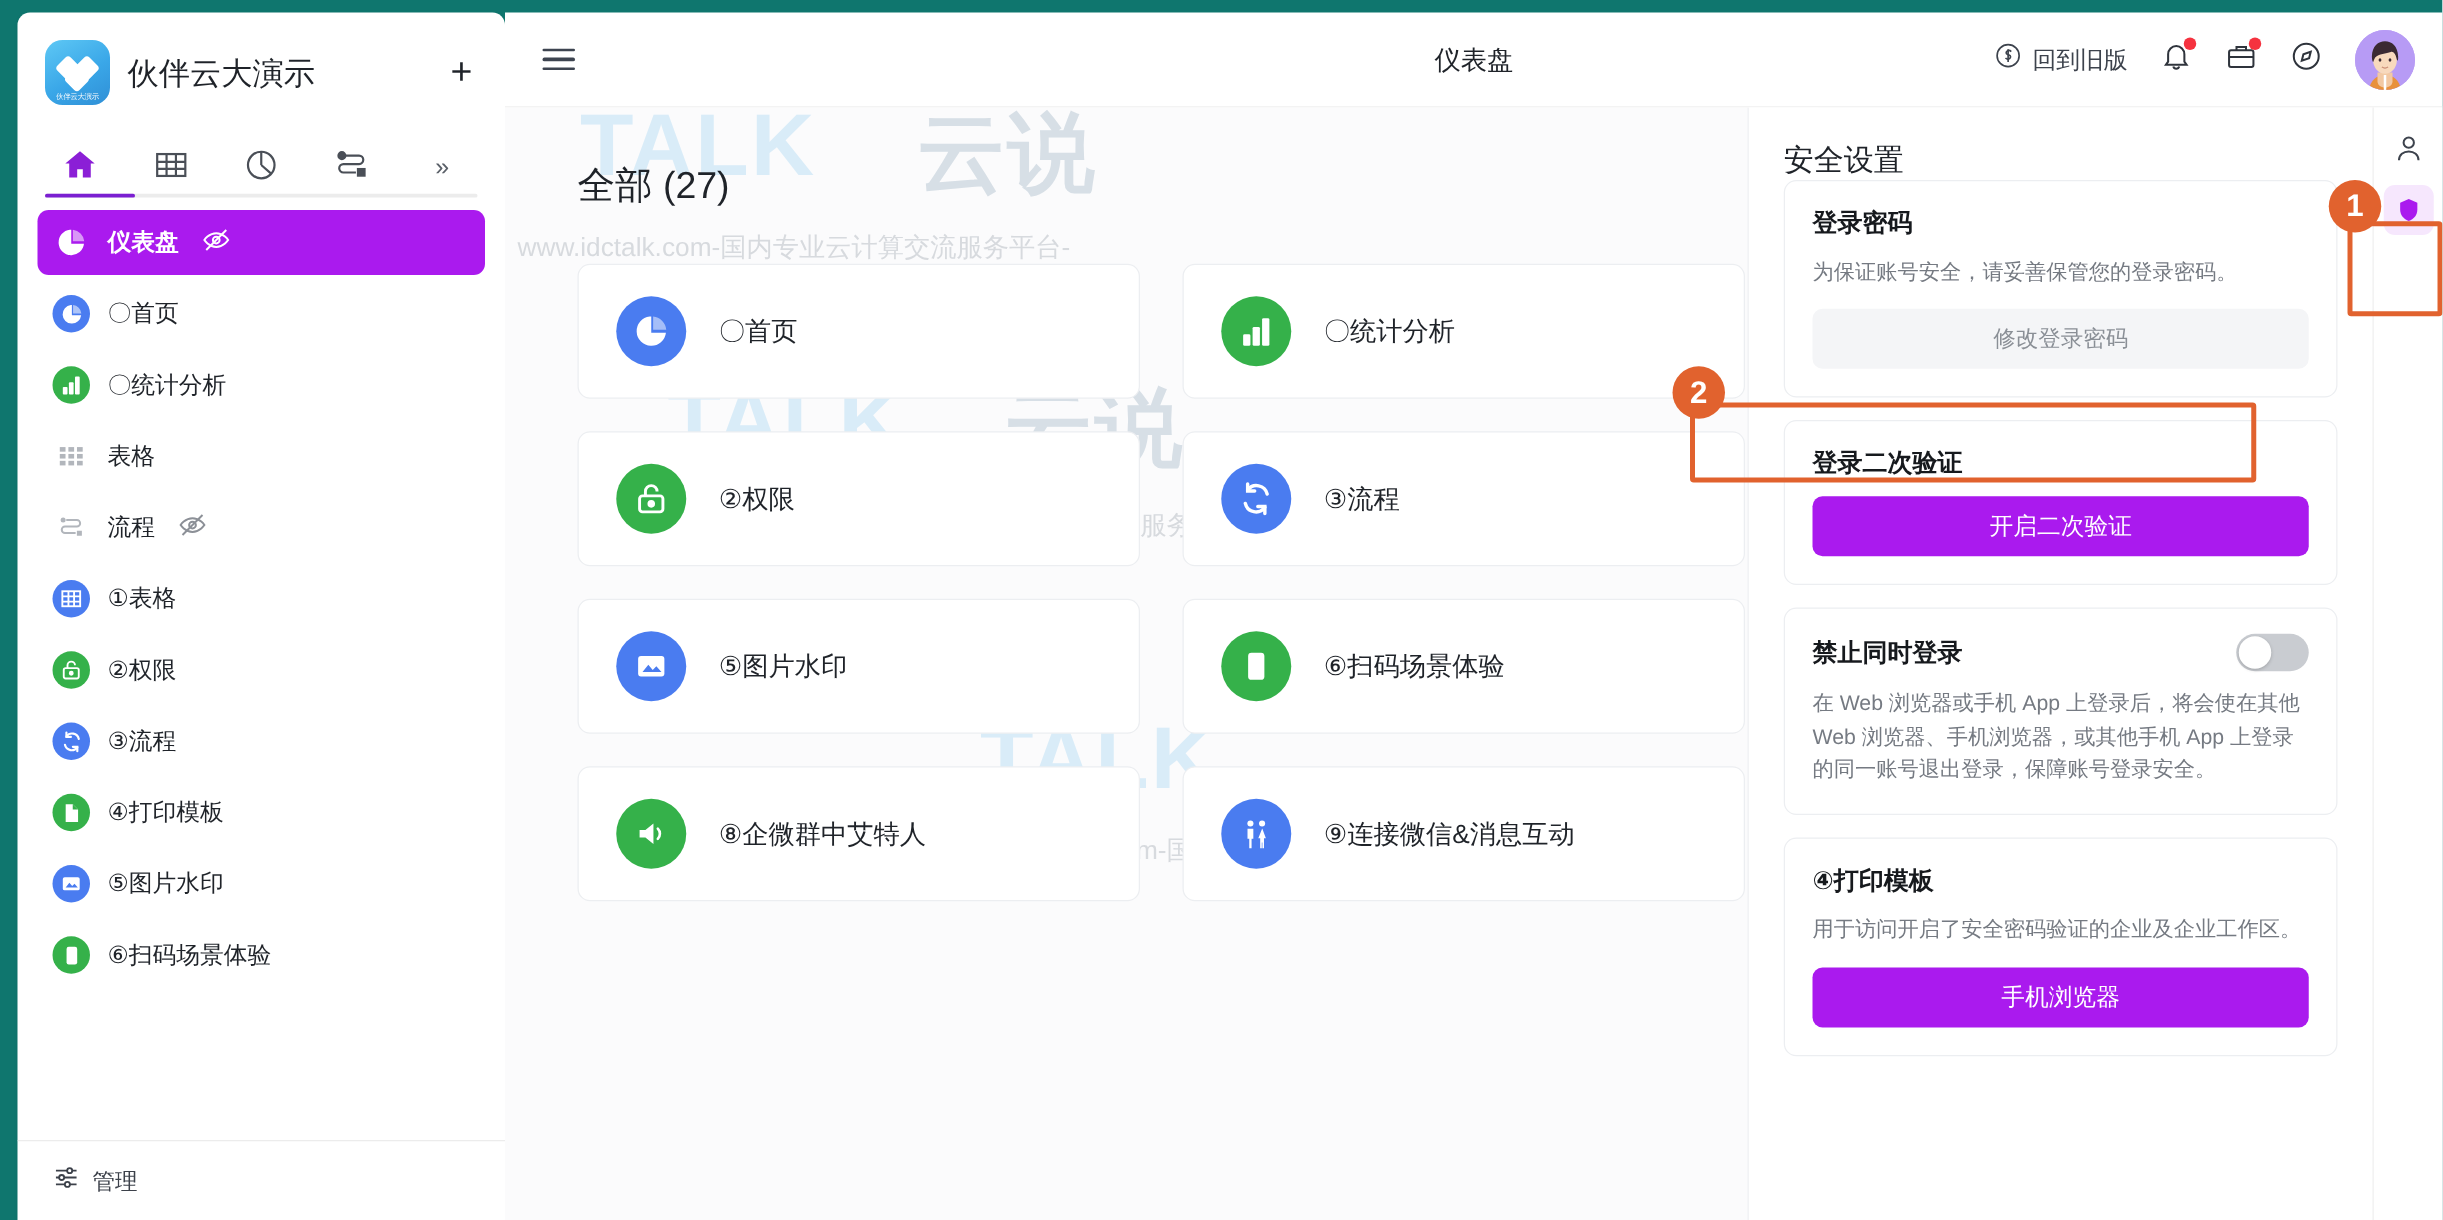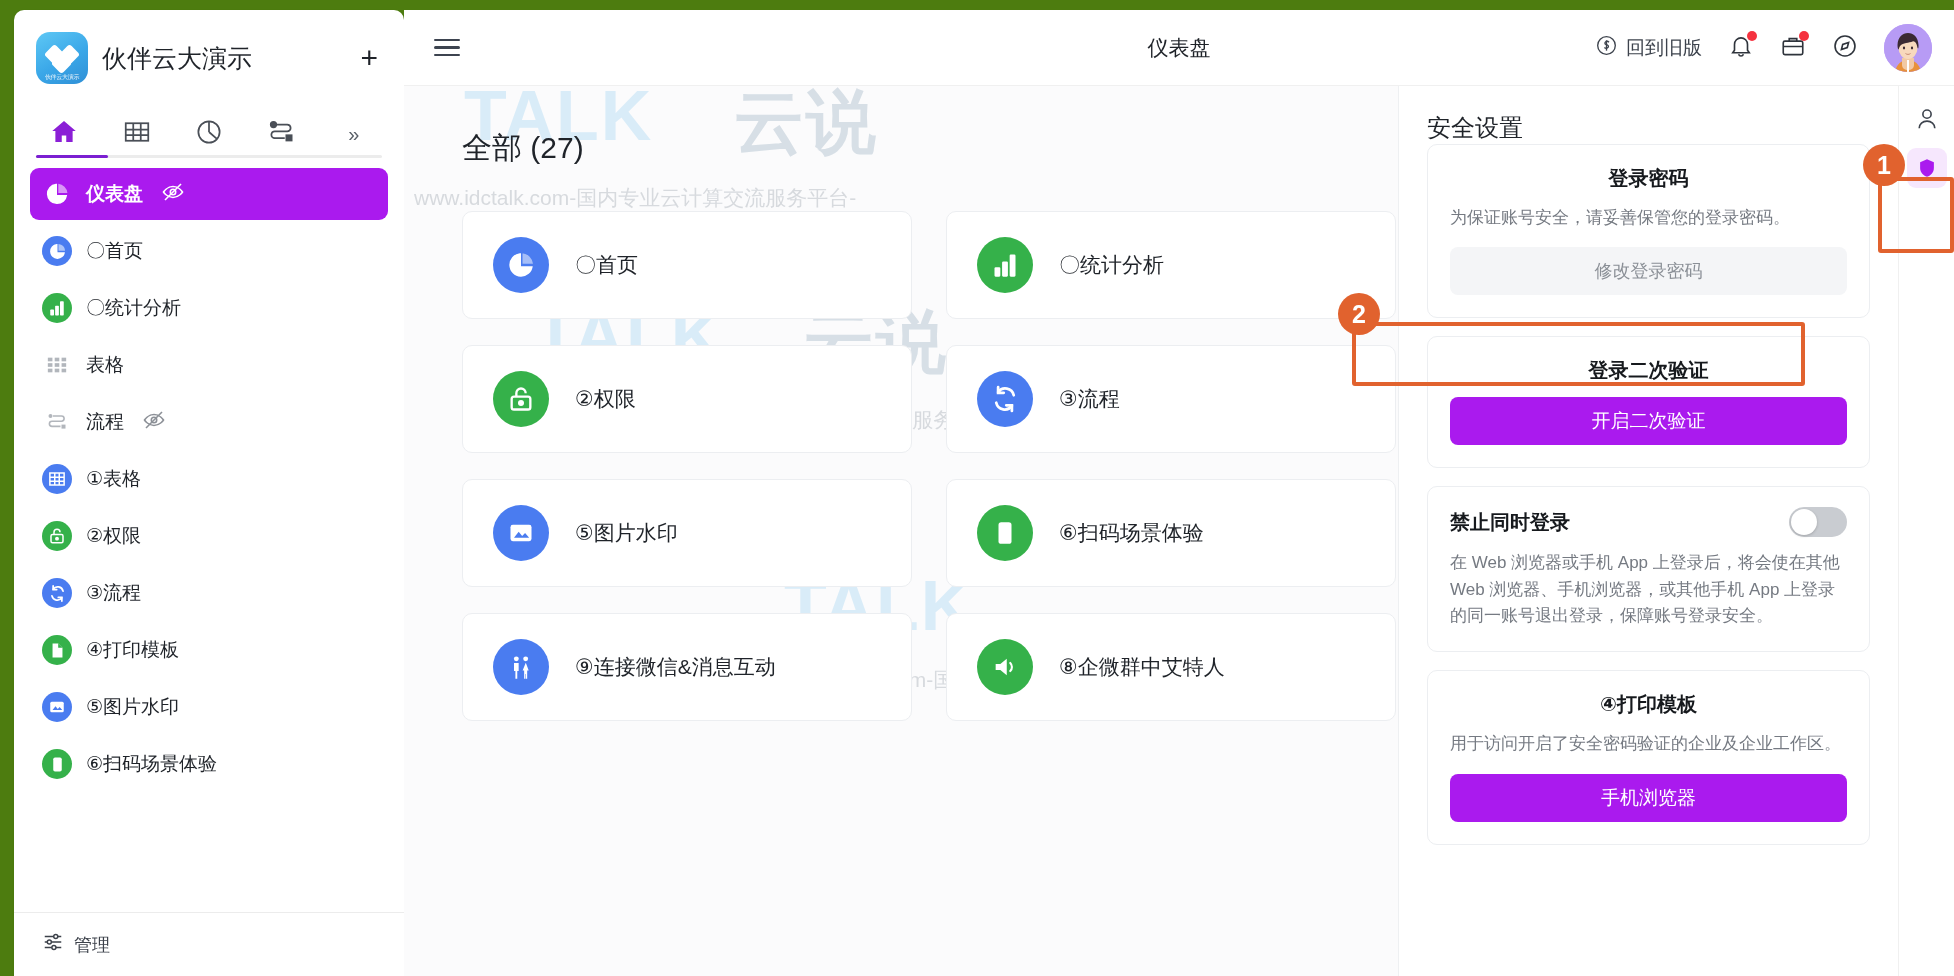--- a/index.html
+++ b/index.html
@@ -2,21 +2,21 @@
 <html><head>
 <meta charset="utf-8">
 <style>
   * { box-sizing: border-box; margin: 0; padding: 0; }
   html, body {
     width: 1954px; height: 976px;
     font-family: "Liberation Sans", "DejaVu Sans", sans-serif;
     background: #f0f2f5;
     overflow: hidden;
   }
-  .app { position: relative; width: 1954px; height: 976px; background: #4d7c0f; }
+  .app { position: relative; width: 1954px; height: 976px; background: #0f766e; }
 
   
   .sidebar {
     position: absolute; left: 14px; top: 10px;
     width: 390px; height: 966px;
     background: #ffffff;
     border-radius: 10px 10px 0 0;
     box-shadow: 0 1px 3px rgba(0,0,0,.06);
     display: flex; flex-direction: column;
     overflow: hidden;
@@ -161,21 +161,21 @@
     position: absolute; right: 56px; top: 0; width: 500px; bottom: 0;
     background: #fff; border-left: 1px solid #eef0f2;
     padding: 26px 28px 0 28px; overflow: hidden;
   }
   .sec-head { font-size: 24px; color: #1f2329; }
   .sec-card {
     border: 1px solid #eceef1; border-radius: 10px;
     padding: 20px 22px 22px 22px; margin-bottom: 18px;
     position: relative; background: #fff;
   }
-  .sec-card h3 { font-size: 20px; color: #16191d; font-weight: 700; margin-bottom: 13px; text-align: center; }
+  .sec-card h3 { font-size: 20px; color: #16191d; font-weight: 700; margin-bottom: 13px; }
   .sec-card p { font-size: 17px; color: #757a82; line-height: 1.55; margin-bottom: 16px; }
   .btn-grey {
     display: block; width: 100%; height: 48px; border: none;
     background: #f4f5f7; border-radius: 8px; color: #8a8f96;
     font-size: 18px; cursor: pointer; font-family: inherit;
   }
   .btn-purple {
     display: block; width: 100%; height: 48px; border: none;
     background: #aa1aee; border-radius: 8px; color: #fff;
     font-size: 19px; cursor: pointer; font-family: inherit;
@@ -584,41 +584,41 @@
           <div class="card">
             <span class="card-ico" style="background:#35b14a">
               <svg width="26" height="26" viewBox="0 0 24 24" fill="#fff">
                 <rect x="6" y="2" width="12" height="20" rx="2.5"></rect>
               </svg>
             </span>
             <span class="card-label">⑥扫码场景体验</span>
           </div>
 
           <div class="card">
+            <span class="card-ico" style="background:#35b14a">
+              <svg width="28" height="28" viewBox="0 0 24 24" fill="#fff">
+                <path d="M4 9.5h4L13.5 5v14L8 14.5H4z"></path>
+                <path d="M16.5 8.5a5 5 0 0 1 0 7" fill="none" stroke="#fff" stroke-width="1.8" stroke-linecap="round"></path>
+              </svg>
+            </span>
+            <span class="card-label">⑧企微群中艾特人</span>
+          </div>
+
+          <div class="card">
             <span class="card-ico" style="background:#4a7cf0">
               <svg width="28" height="28" viewBox="0 0 24 24" fill="#fff">
                 <circle cx="8" cy="5" r="2.1"></circle>
                   <path d="M6 8.5h4v7H8.8V22H7.2v-6.5H6z"></path>
                 <circle cx="16" cy="5" r="2.1"></circle>
                   <path d="M13.4 15 16 8.5h.2L18.6 15h-1.3v7h-1.1v-4h-.4v4h-1.1v-7z"></path>
               </svg>
             </span>
             <span class="card-label">⑨连接微信&amp;消息互动</span>
           </div>
 
-          <div class="card">
-            <span class="card-ico" style="background:#35b14a">
-              <svg width="28" height="28" viewBox="0 0 24 24" fill="#fff">
-                <path d="M4 9.5h4L13.5 5v14L8 14.5H4z"></path>
-                <path d="M16.5 8.5a5 5 0 0 1 0 7" fill="none" stroke="#fff" stroke-width="1.8" stroke-linecap="round"></path>
-              </svg>
-            </span>
-            <span class="card-label">⑧企微群中艾特人</span>
-          </div>
-
         </div>
       </div>
 
       <div class="secpanel">
         <div class="sec-head">安全设置</div>
 
         <div class="sec-card">
           <h3>登录密码</h3>
           <p>为保证账号安全，请妥善保管您的登录密码。</p>
           <button class="btn-grey">修改登录密码</button>

